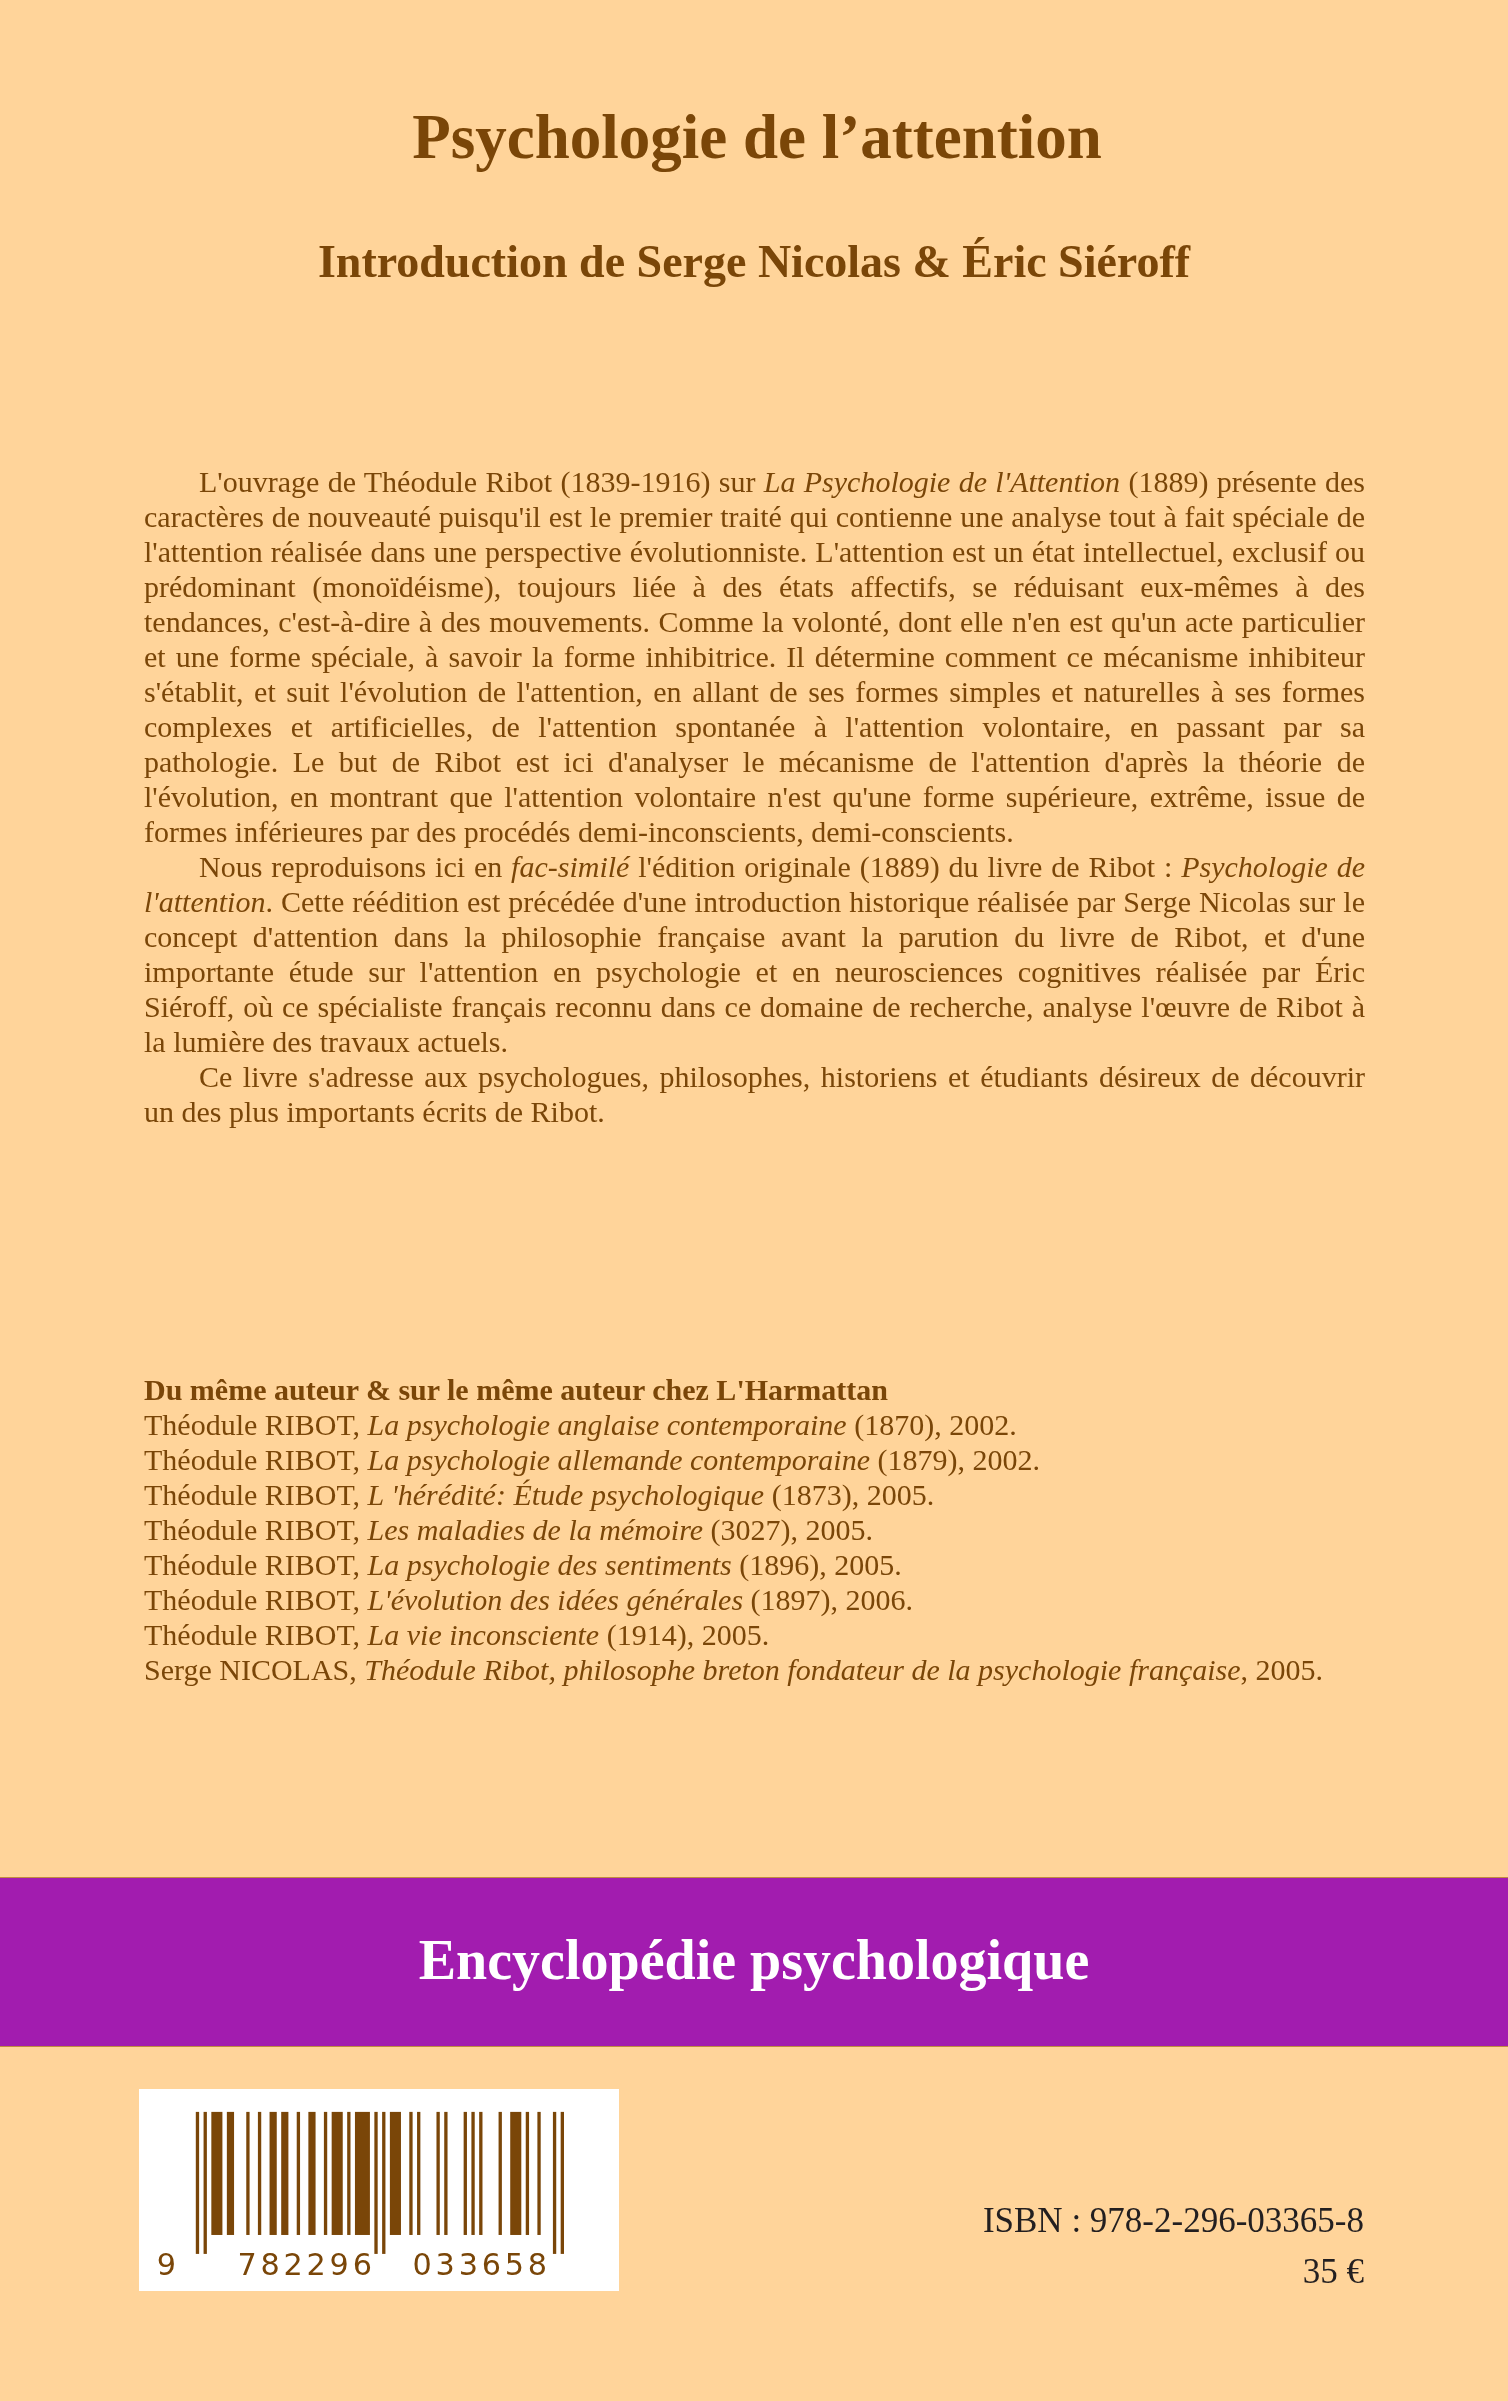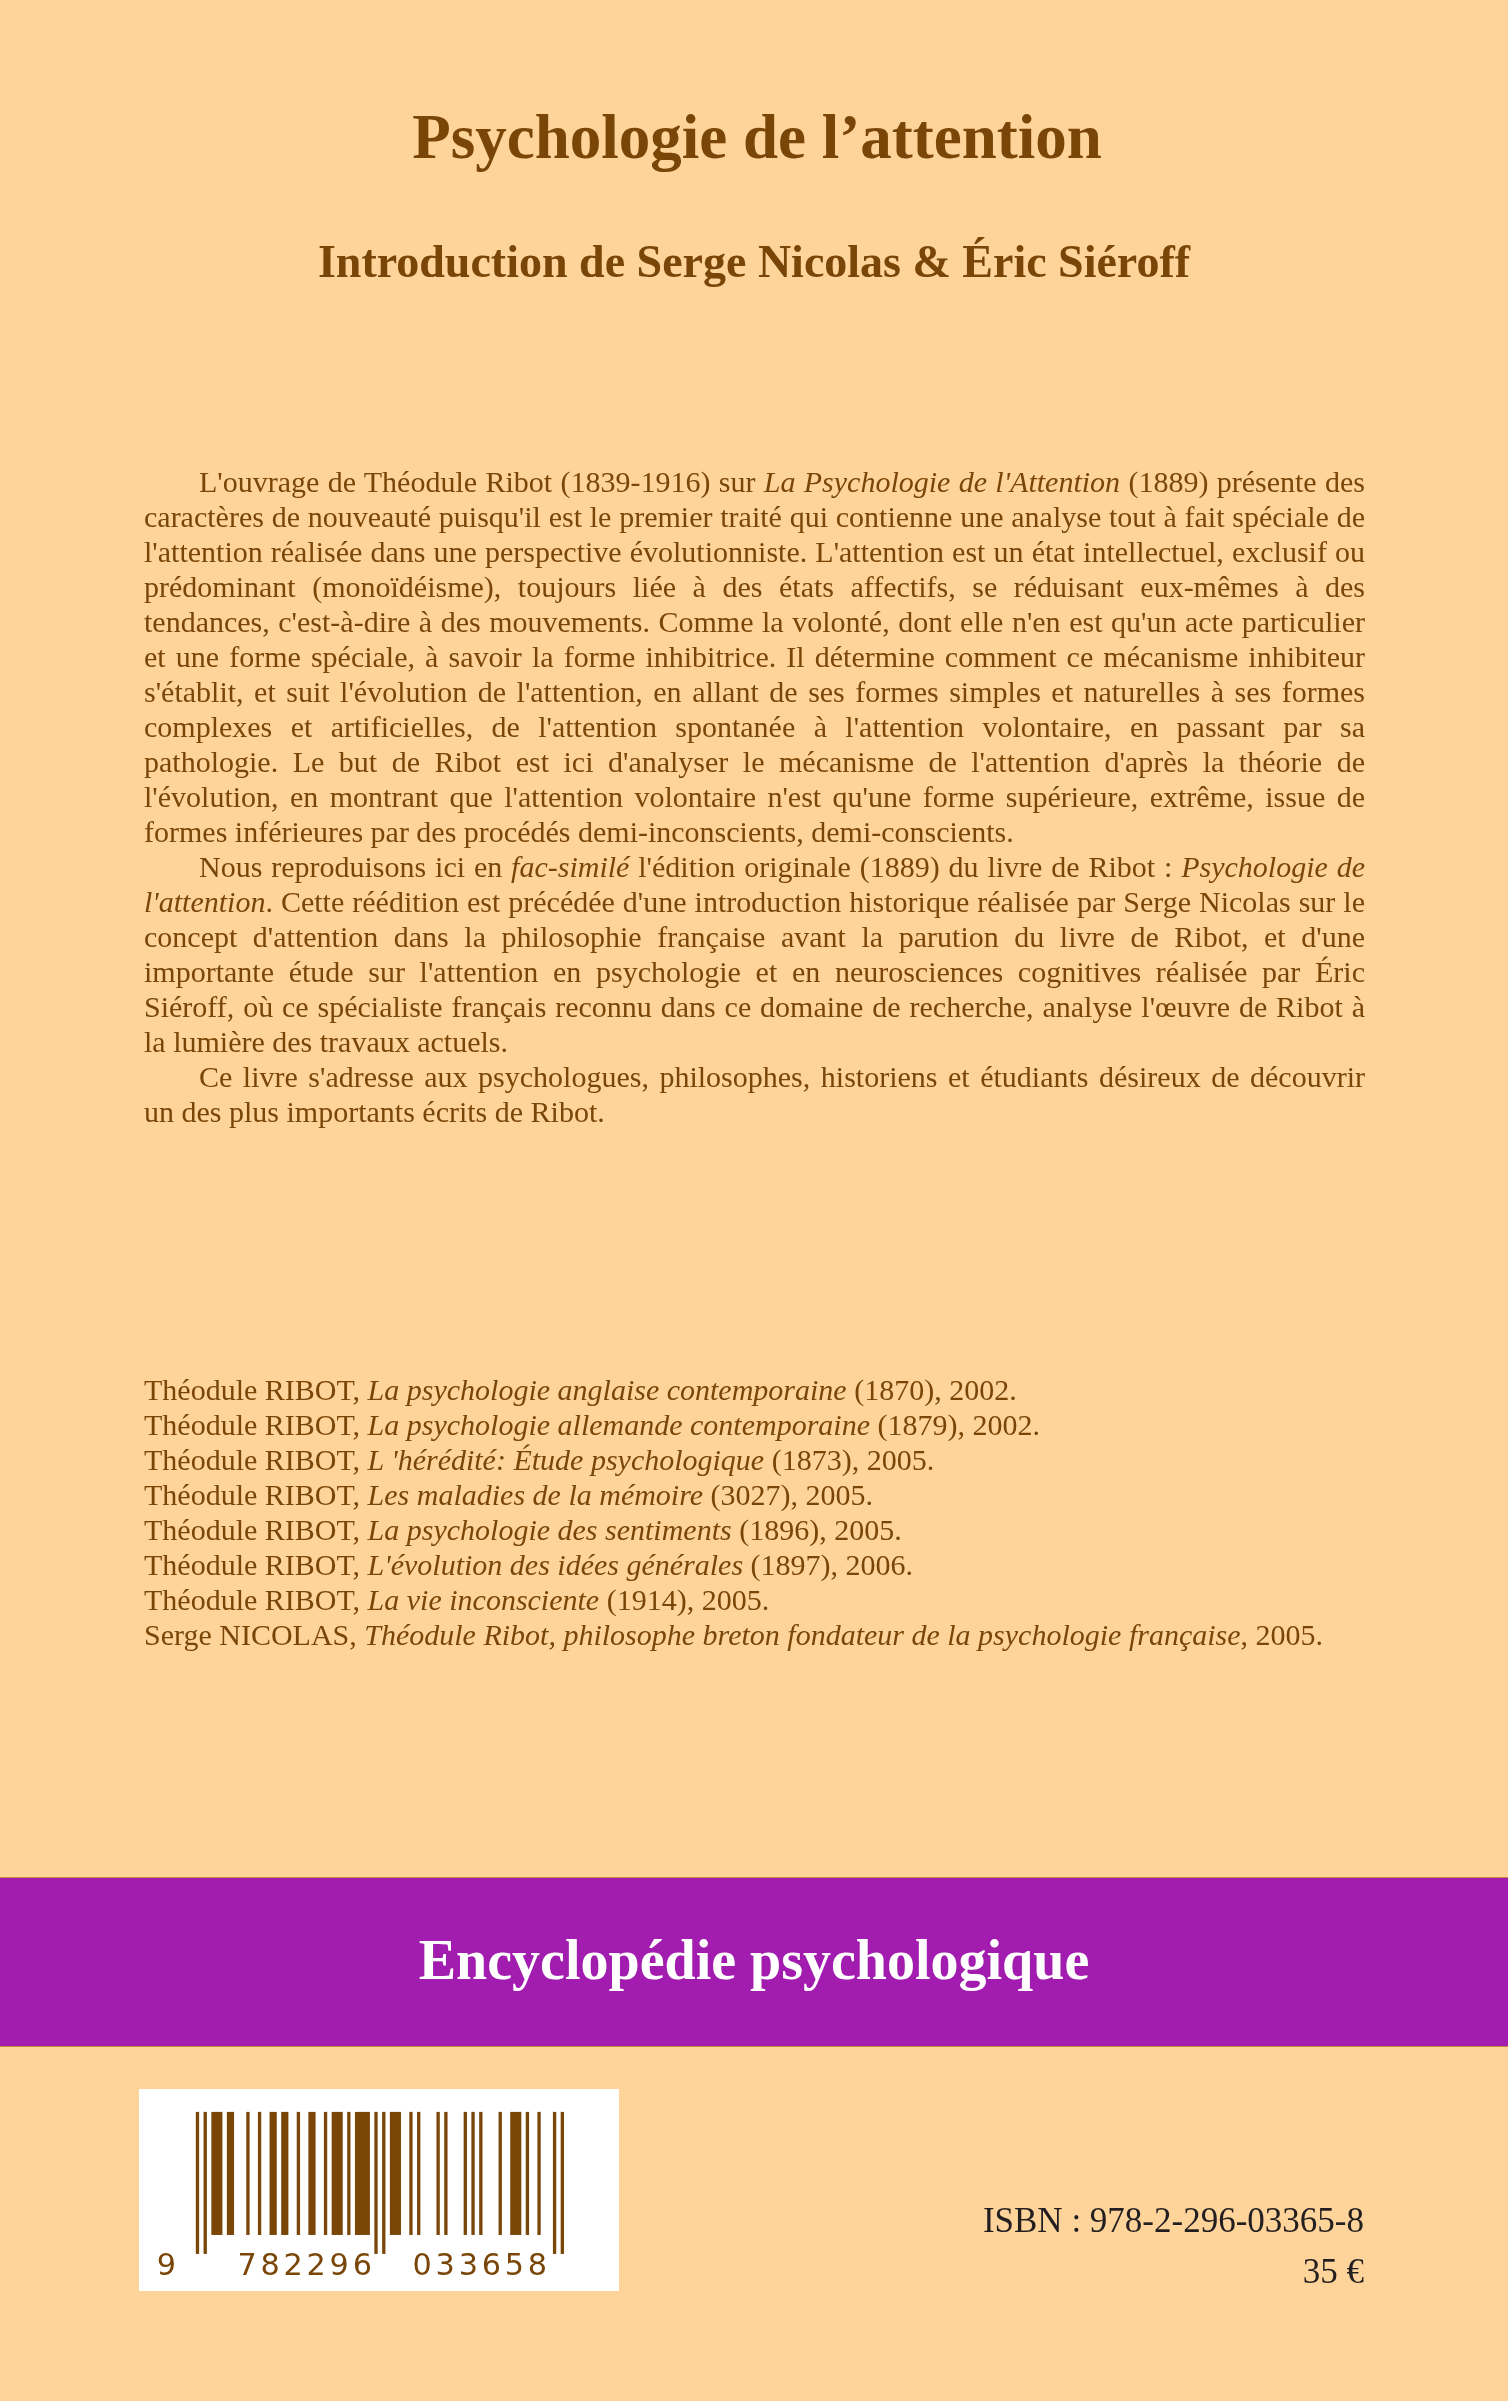--- a/index.html
+++ b/index.html
@@ -119,20 +119,21 @@
 <h1 class="title">Psychologie de l’attention</h1>
 <h2 class="subtitle">Introduction de Serge Nicolas &amp; Éric Siéroff</h2>
 
 <div class="body-col">
   <p><span>L'ouvrage de Théodule Ribot (1839-1916) sur </span><i>La Psychologie de l'Attention</i><span> (1889) présente des caractères de nouveauté puisqu'il est le premier traité qui contienne une analyse tout à fait spéciale de l'attention réalisée dans une perspective évolutionniste. L'attention est un état intellectuel, exclusif ou prédominant (monoïdéisme), toujours liée à des états affectifs, se réduisant eux-mêmes à des tendances, c'est-à-dire à des mouvements. Comme la volonté, dont elle n'en est qu'un acte particulier et une forme spéciale, à savoir la forme inhibitrice. Il détermine comment ce mécanisme inhibiteur s'établit, et suit l'évolution de l'attention, en allant de ses formes simples et naturelles à ses formes complexes et artificielles, de l'attention spontanée à l'attention volontaire, en passant par sa pathologie. Le but de Ribot est ici d'analyser le mécanisme de l'attention d'après la théorie de l'évolution, en montrant que l'attention volontaire n'est qu'une forme supérieure, extrême, issue de formes inférieures par des procédés demi-inconscients, demi-conscients.</span></p>
   <p><span>Nous reproduisons ici en </span><i>fac-similé</i><span> l'édition originale (1889) du livre de Ribot : </span><i>Psychologie de l'attention</i><span>. Cette réédition est précédée d'une introduction historique réalisée par Serge Nicolas sur le concept d'attention dans la philosophie française avant la parution du livre de Ribot, et d'une importante étude sur l'attention en psychologie et en neurosciences cognitives réalisée par Éric Siéroff, où ce spécialiste français reconnu dans ce domaine de recherche, analyse l'œuvre de Ribot à la lumière des travaux actuels.</span></p>
   <p><span>Ce livre s'adresse aux psychologues, philosophes, historiens et étudiants désireux de découvrir un des plus importants écrits de Ribot.</span></p>
 </div>
 
 <div class="biblio">
+  <p class="biblio-heading">Du même auteur &amp; sur le même auteur chez L'Harmattan</p>
   <ul class="biblio-list">
     <li><span>Théodule RIBOT, </span><i>La psychologie anglaise contemporaine</i><span> (1870), 2002.</span></li>
     <li><span>Théodule RIBOT, </span><i>La psychologie allemande contemporaine</i><span> (1879), 2002.</span></li>
     <li><span>Théodule RIBOT, </span><i>L 'hérédité: Étude psychologique</i><span> (1873), 2005.</span></li>
     <li><span>Théodule RIBOT, </span><i>Les maladies de la mémoire</i><span> (3027), 2005.</span></li>
     <li><span>Théodule RIBOT, </span><i>La psychologie des sentiments</i><span> (1896), 2005.</span></li>
     <li><span>Théodule RIBOT, </span><i>L'évolution des idées générales</i><span> (1897), 2006.</span></li>
     <li><span>Théodule RIBOT, </span><i>La vie inconsciente</i><span> (1914), 2005.</span></li>
     <li class="last-entry"><span>Serge NICOLAS, </span><i>Théodule Ribot, philosophe breton fondateur de la psychologie française</i><span>, 2005.</span></li>
   </ul>

